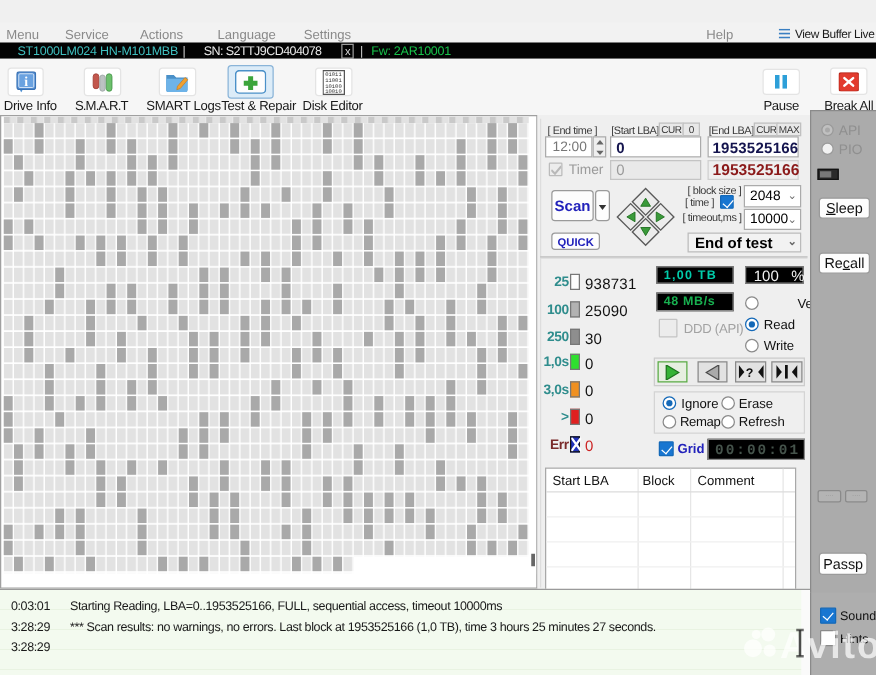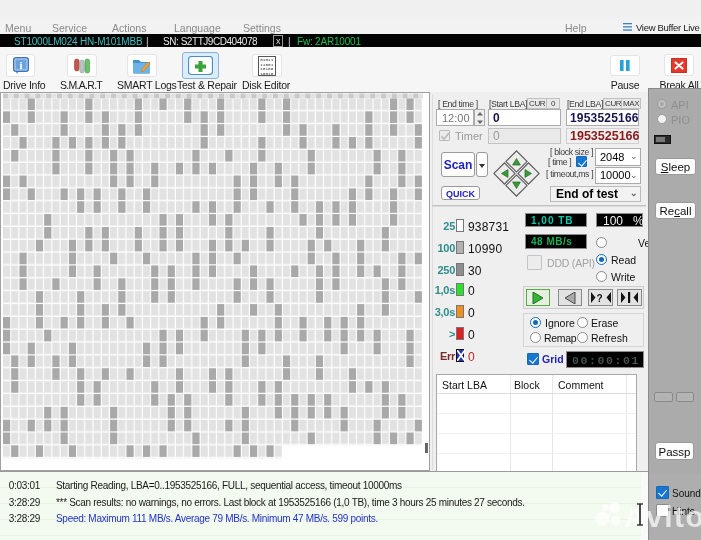--- a/index.html
+++ b/index.html
@@ -546,21 +546,21 @@
 <div class="combo" style="left:595px;top:167px;width:46px;height:17px;font-size:11px;padding:1px 0 0 4px;">10000<span class="chev">⌄</span></div>
 <div class="combo" style="left:550px;top:186px;width:91px;height:16px;font-size:12px;font-weight:bold;padding:0 0 0 5px;background:#f2f2f2;border-color:#bbb;">End of test<span class="chev">⌄</span></div>
 
 <div style="position:absolute;left:432px;top:205px;width:214px;height:2px;background:#dcdcdc;border-top:1px solid #c2c2c2;"></div>
 
 <div class="statlbl" style="left:431px;top:220px;">25</div>
 <div class="statblk" style="left:456px;top:219px;background:#fdfdfd;"></div>
 <div class="statnum" style="left:468px;top:220px;">938731</div>
 <div class="statlbl" style="left:431px;top:242px;text-align:right;">100</div>
 <div class="statblk" style="left:456px;top:241px;background:#b2b2b2;"></div>
-<div class="statnum" style="left:468px;top:242px;">10990</div>
+<div class="statnum" style="left:468px;top:242px;">25090</div>
 <div class="statlbl" style="left:431px;top:264px;">250</div>
 <div class="statblk" style="left:456px;top:263px;background:#8e8e8e;"></div>
 <div class="statnum" style="left:468px;top:264px;">30</div>
 <div class="statlbl" style="left:431px;top:284px;">1,0s</div>
 <div class="statblk" style="left:456px;top:283px;background:#2ee02e;"></div>
 <div class="statnum" style="left:468px;top:284px;">0</div>
 <div class="statlbl" style="left:431px;top:306px;">3,0s</div>
 <div class="statblk" style="left:456px;top:305px;background:#f09020;"></div>
 <div class="statnum" style="left:468px;top:306px;">0</div>
 <div class="statlbl" style="left:431px;top:328px;">&gt;</div>
@@ -659,21 +659,20 @@
 <div class="cb" style="left:656px;top:504px;width:13px;height:13px;"></div>
 <div class="rlabel" style="left:672px;top:506px;font-size:10px;">Hints</div>
 
 <div id="log"></div>
 <div style="position:absolute;left:641px;top:472px;width:7px;height:68px;background:#fafafa;"></div>
 <div class="ltime" style="left:0px;top:480px;">0:03:01</div>
 <div class="logline" style="left:56px;top:480px;">Starting Reading, LBA=0..1953525166, FULL, sequential access, timeout 10000ms</div>
 <div class="ltime" style="left:0px;top:496.5px;">3:28:29</div>
 <div class="logline" style="left:56px;top:496.5px;">*** Scan results: no warnings, no errors. Last block at 1953525166 (1,0 TB), time 3 hours 25 minutes 27 seconds.</div>
 <div class="ltime" style="left:0px;top:513px;">3:28:29</div>
-<div class="logline" style="left:56px;top:513px;color:#2233cc;">Speed: Maximum 111 MB/s. Average 79 MB/s. Minimum 47 MB/s. 599 points.</div>
 
 <div style="position:absolute;left:0;top:0;width:701px;height:540px;pointer-events:none;">
   <svg style="position:absolute;left:585px;top:490px" width="116" height="50">
     <g fill="rgba(255,255,255,0.7)">
       <circle cx="20" cy="17.6" r="3.6"></circle>
       <circle cx="17.4" cy="28.6" r="7.2"></circle>
       <circle cx="29.6" cy="17.6" r="5.6"></circle>
       <circle cx="30.7" cy="30.5" r="4.9"></circle>
     </g>
     <text x="39" y="36.5" font-family="Liberation Sans" font-size="30" font-weight="bold" letter-spacing="1.5" fill="rgba(255,255,255,0.7)">Avito</text>

